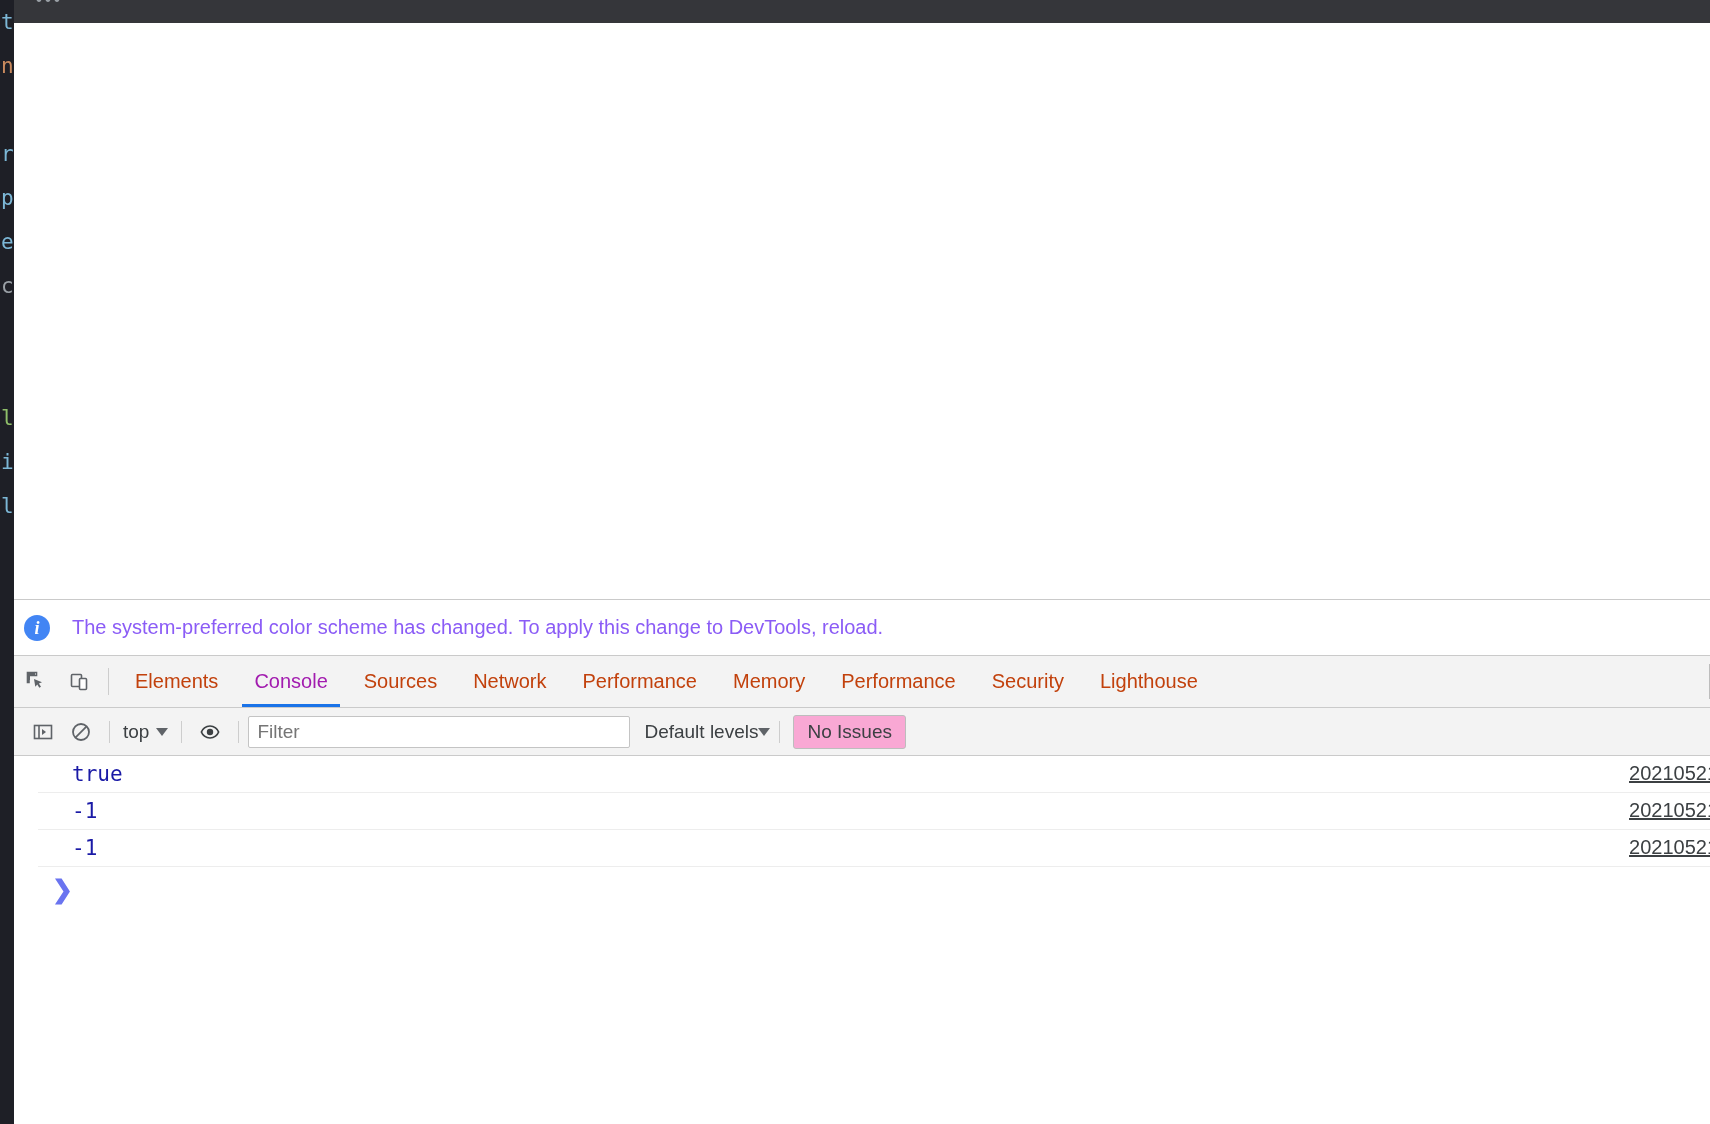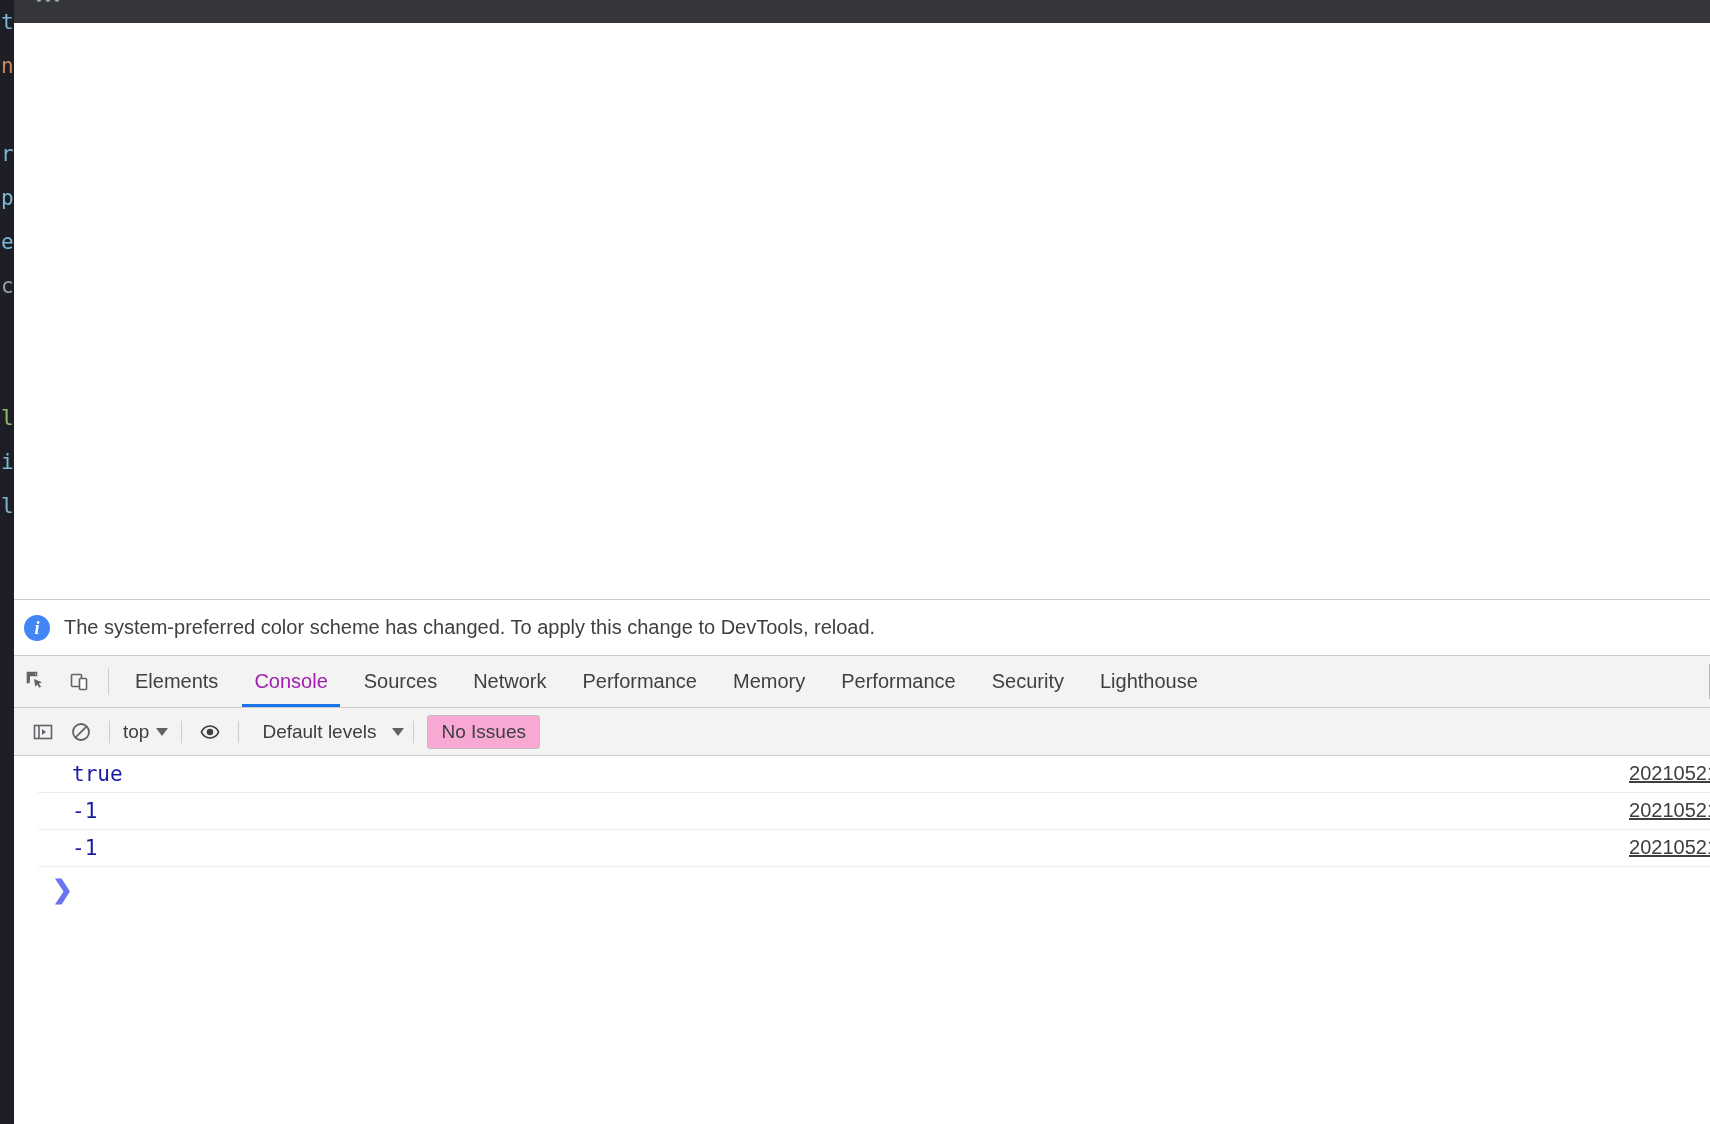--- a/index.html
+++ b/index.html
@@ -100,22 +100,23 @@
     font-style: italic;
     font-weight: bold;
     font-size: 18px;
     line-height: 26px;
     text-align: center;
     margin-right: 14px;
   }
   #infobar .infobar-text {
     flex: none;
     font-size: 20px;
-    color: #404040;
-    white-space: nowrap;
+    color: #8b5cf6;
+    white-space: nowrap;
+    margin-left: 8px;
   }
   #reload-devtools-button {
     flex: none;
     margin-left: 14px;
     background: #4285f4;
     color: #ffffff;
     border: none;
     border-radius: 5px;
     font-family: "Liberation Sans", sans-serif;
     font-size: 20px;
@@ -145,21 +146,21 @@
   #tabstrip .vsep {
     width: 1px;
     background: #cdcdcd;
     margin: 12px 8px 12px 6px;
   }
   #tabstrip .tab {
     display: flex;
     align-items: center;
     padding: 0 18px;
     font-size: 20px;
-    color: #404040;
+    color: #c2410c;
     white-space: nowrap;
     cursor: pointer;
     position: relative;
   }
   #tabstrip .tab.active {
     color: #a21caf;
   }
   #tabstrip .tab.active::after {
     content: "";
     position: absolute;
@@ -223,21 +224,21 @@
     font-size: 19px;
     color: #202124;
     padding: 0 8px;
     box-sizing: border-box;
     outline: none;
   }
   #filter-input::placeholder { color: #757575; }
   #console-toolbar .levels-select {
     display: flex;
     align-items: center;
-    gap: 16px;
+    gap: 0;
     font-size: 19px;
     color: #3c4043;
     cursor: pointer;
     margin-left: 14px;
     flex: none;
   }
   #no-issues-button {
     flex: none;
     margin-left: 4px;
     background: #f9a8d4;
@@ -425,20 +426,21 @@
 
     <div class="tb-btn">
       <svg width="24" height="24" viewBox="0 0 24 24">
         <path d="M12 6c-4.2 0-7.6 3.2-8.6 6 1 2.8 4.4 6 8.6 6s7.6-3.2 8.6-6c-1-2.8-4.4-6-8.6-6z" fill="none" stroke="#3c4043" stroke-width="1.7"></path>
         <circle cx="12" cy="12" r="3.2" fill="#3c4043"></circle>
       </svg>
     </div>
 
     <div class="tb-sep"></div>
 
+    <input id="filter-input" type="text" placeholder="Filter" style="">
 
     <div class="levels-select">
       <span>Default levels</span>
       <span class="caret"></span>
     </div>
 
     <div class="tb-sep"></div>
 
     <button id="no-issues-button">No Issues</button>
   </div>

